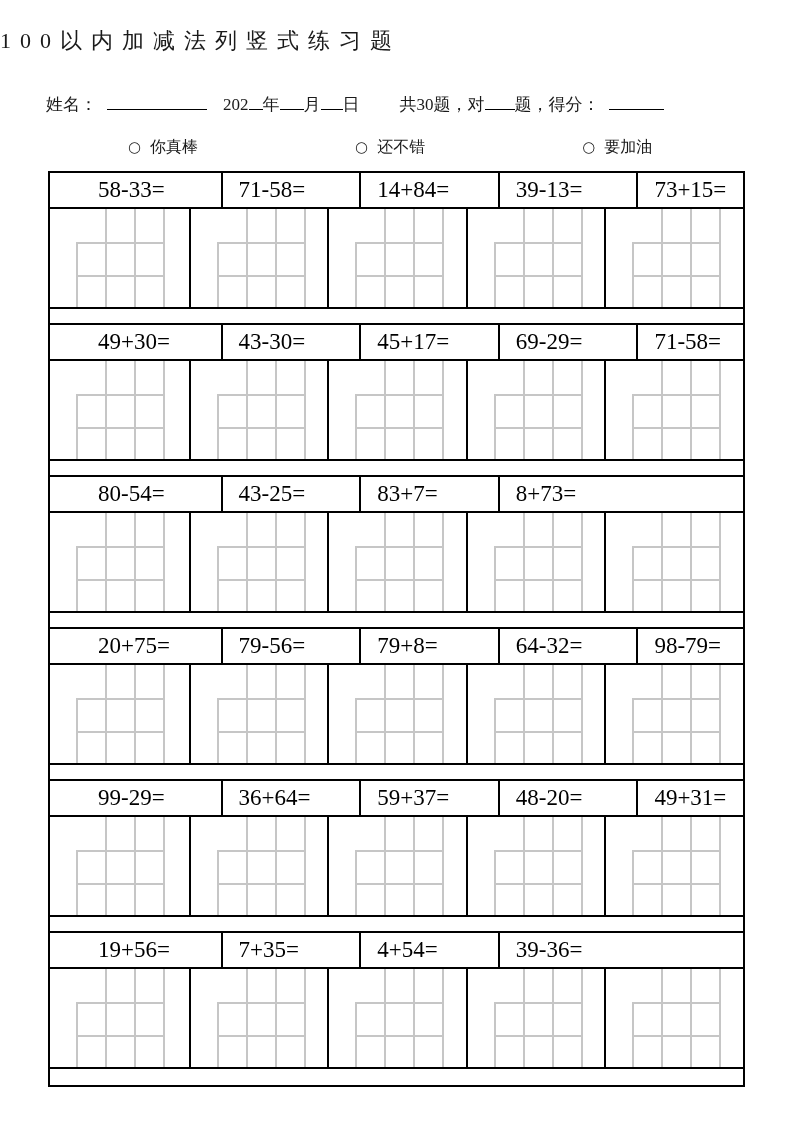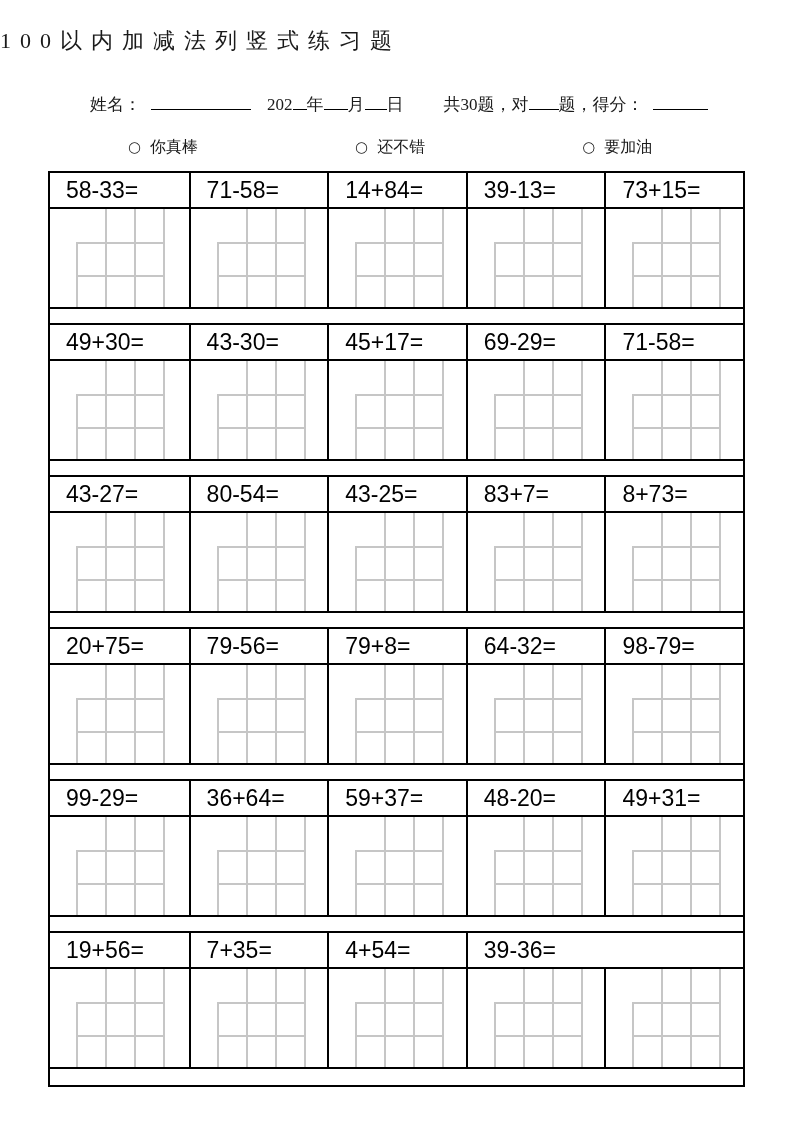--- a/index.html
+++ b/index.html
@@ -6,21 +6,21 @@
   body{
     width:793px;height:1122px;background:#ffffff;color:#000;
     font-family:"Liberation Serif","DejaVu Serif",serif;
     position:relative;overflow:hidden;
   }
   .title{
     margin:26px 0 0 0;text-align:left;font-size:22px;font-weight:normal;
     letter-spacing:9px;color:#1a1a1a;
   }
   .header-line{
-    margin-top:37px;padding-left:90px;font-size:17px;white-space:nowrap;color:#1a1a1a;
+    margin-top:37px;padding-left:46px;font-size:17px;white-space:nowrap;color:#1a1a1a;
   }
   .blank{display:inline-block;border-bottom:1.5px solid #000;height:13px;vertical-align:baseline;}
   .w100{width:100px;margin-left:10px;}
   .w14{width:14px;}
   .w24{width:24px;}
   .w22{width:22px;}
   .w30{width:30px;}
   .w55{width:55px;margin-left:9px;}
   .date-seg{margin-left:16px;}
   .score-seg{margin-left:40px;}
@@ -29,22 +29,23 @@
   .rating + .rating{margin-left:157px;}
   .circle-icon{font-family:"DejaVu Sans",sans-serif;font-size:15px;line-height:1;}
   .table{margin:13px 0 0 48px;width:697px;}
   .problem-block{border:2px solid #000;height:138px;box-sizing:border-box;background:#fff;}
   .label-row{
     display:grid;grid-template-columns:repeat(5,1fr);height:36px;
     border-bottom:2px solid #000;box-sizing:border-box;
   }
   .label-cell{
     display:flex;align-items:center;padding-left:16px;overflow:hidden;
-    font-family:Liberation Sans, sans-serif;font-size:23px;
+    font-family:Liberation Serif, serif;font-size:23px;
     border-left:2px solid #000;
+    margin-left:32px;
   }
   .label-cell:first-child{border-left:none;}
   .answer-row{display:grid;grid-template-columns:repeat(5,1fr);height:98px;}
   .answer-cell{position:relative;border-left:2px solid #000;}
   .answer-cell:first-child{border-left:none;}
   .gl{position:absolute;background:#c6c6c6;}
   .vl{width:2px;top:0;bottom:0;}
   .v1{left:26px;top:33px;}
   .v2{left:55px;}
   .v3{left:84px;}
@@ -179,21 +180,20 @@
           <div class="gl vl v3"></div>
           <div class="gl vl v4"></div>
           <div class="gl hl h1"></div>
           <div class="gl hl h2"></div>
         </div>
       </div>
     </div>
     <div class="row-spacer"></div>
     <div class="problem-block">
       <div class="label-row">
-        <div class="label-cell">43-27=</div>
         <div class="label-cell">80-54=</div>
         <div class="label-cell">43-25=</div>
         <div class="label-cell">83+7=</div>
         <div class="label-cell">8+73=</div>
       </div>
       <div class="answer-row">
         <div class="answer-cell">
           <div class="gl vl v1"></div>
           <div class="gl vl v2"></div>
           <div class="gl vl v3"></div>

